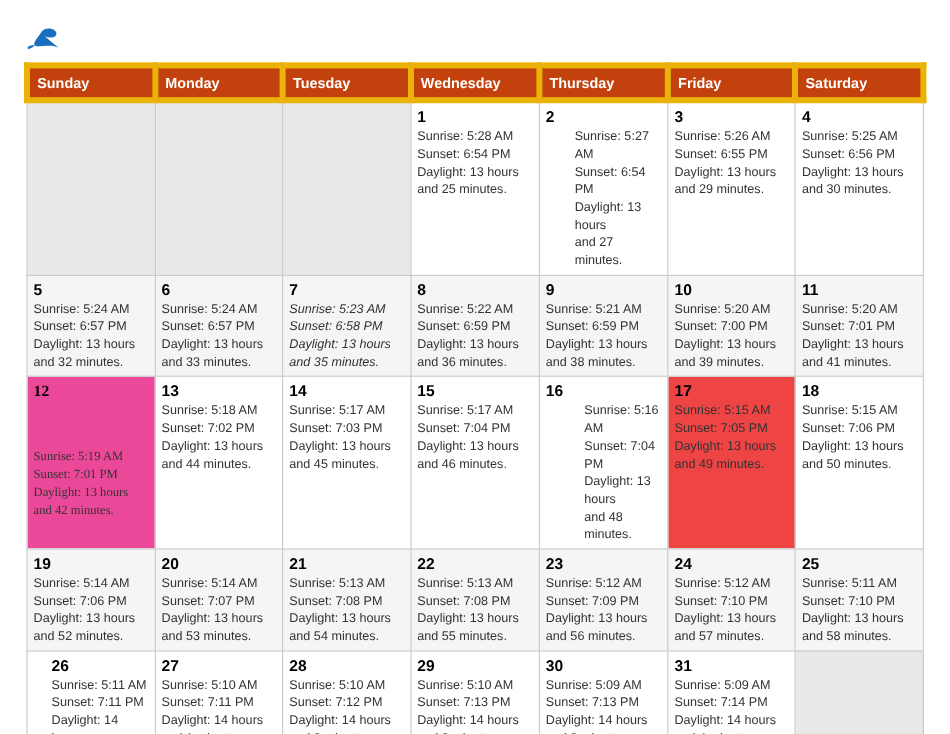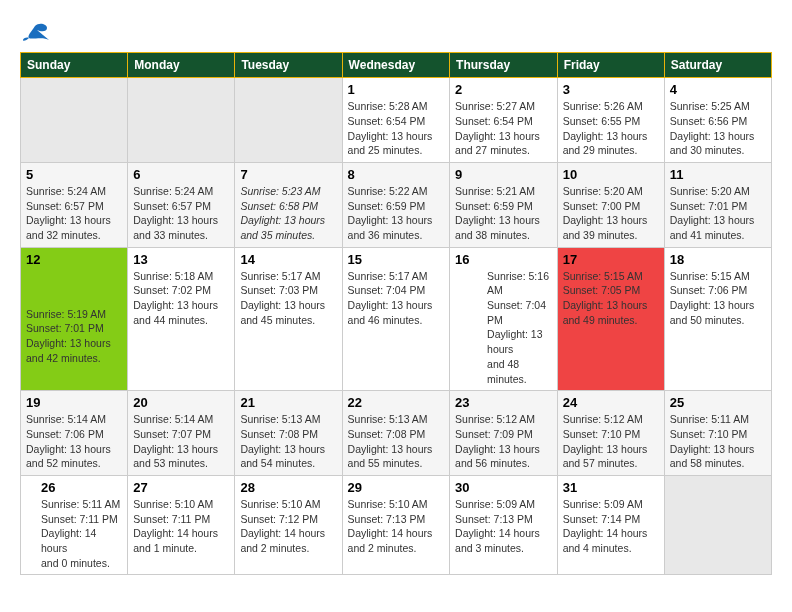--- a/index.html
+++ b/index.html
@@ -39,27 +39,27 @@
     .location-title {
       font-size: 16px;
       color: #2c3e50;
     }
     .calendar-table {
       width: 100%;
       border-collapse: collapse;
       font-size: 11px;
     }
     .calendar-table th {
-      background-color: #14532d;
+      background-color: #c2410c;
       color: #fff;
       text-align: left;
       padding: 5px 6px;
       font-size: 12px;
       font-weight: bold;
-      border: 1px solid #eab308;
+      border: 5px solid #eab308;
     }
     .calendar-table td {
       border: 1px solid #ccc;
       vertical-align: top;
       padding: 4px 5px;
       width: 108px;
       min-height: 70px;
       background: #fff;
     }
     .calendar-table tr:nth-child(even) td {
@@ -127,21 +127,21 @@
         <td class="empty-cell"></td>
         <td style="background: rgb(255, 255, 255);">
           <div class="day-number">1</div>
           <div class="day-info" style="white-space: pre-line;">Sunrise: 5:28 AM
 Sunset: 6:54 PM
 Daylight: 13 hours
 and 25 minutes.</div>
         </td>
         <td style="background: rgb(255, 255, 255);">
           <div class="day-number">2</div>
-          <div class="day-info" style="white-space: pre-line;">Sunrise: 5:27 AM
+          <div class="day-info" style="white-space: pre-line; margin-left: 24px;">Sunrise: 5:27 AM
 Sunset: 6:54 PM
 Daylight: 13 hours
 and 27 minutes.</div>
         </td>
         <td style="background: rgb(255, 255, 255);">
           <div class="day-number">3</div>
           <div class="day-info" style="white-space: pre-line;">Sunrise: 5:26 AM
 Sunset: 6:55 PM
 Daylight: 13 hours
 and 29 minutes.</div>
@@ -199,21 +199,21 @@
         </td>
         <td style="background: rgb(245, 245, 245);">
           <div class="day-number">11</div>
           <div class="day-info" style="white-space: pre-line;">Sunrise: 5:20 AM
 Sunset: 7:01 PM
 Daylight: 13 hours
 and 41 minutes.</div>
         </td>
       </tr>
       <tr>
-        <td style="background: #84cc16;">
+        <td style="background: #ec4899; font-family: Liberation Serif, serif;">
           <div class="day-number">12</div>
           <div class="day-info" style="white-space: pre-line; margin-top: 40px;">Sunrise: 5:19 AM
 Sunset: 7:01 PM
 Daylight: 13 hours
 and 42 minutes.</div>
         </td>
         <td style="background: rgb(255, 255, 255);">
           <div class="day-number">13</div>
           <div class="day-info" style="white-space: pre-line;">Sunrise: 5:18 AM
 Sunset: 7:02 PM

